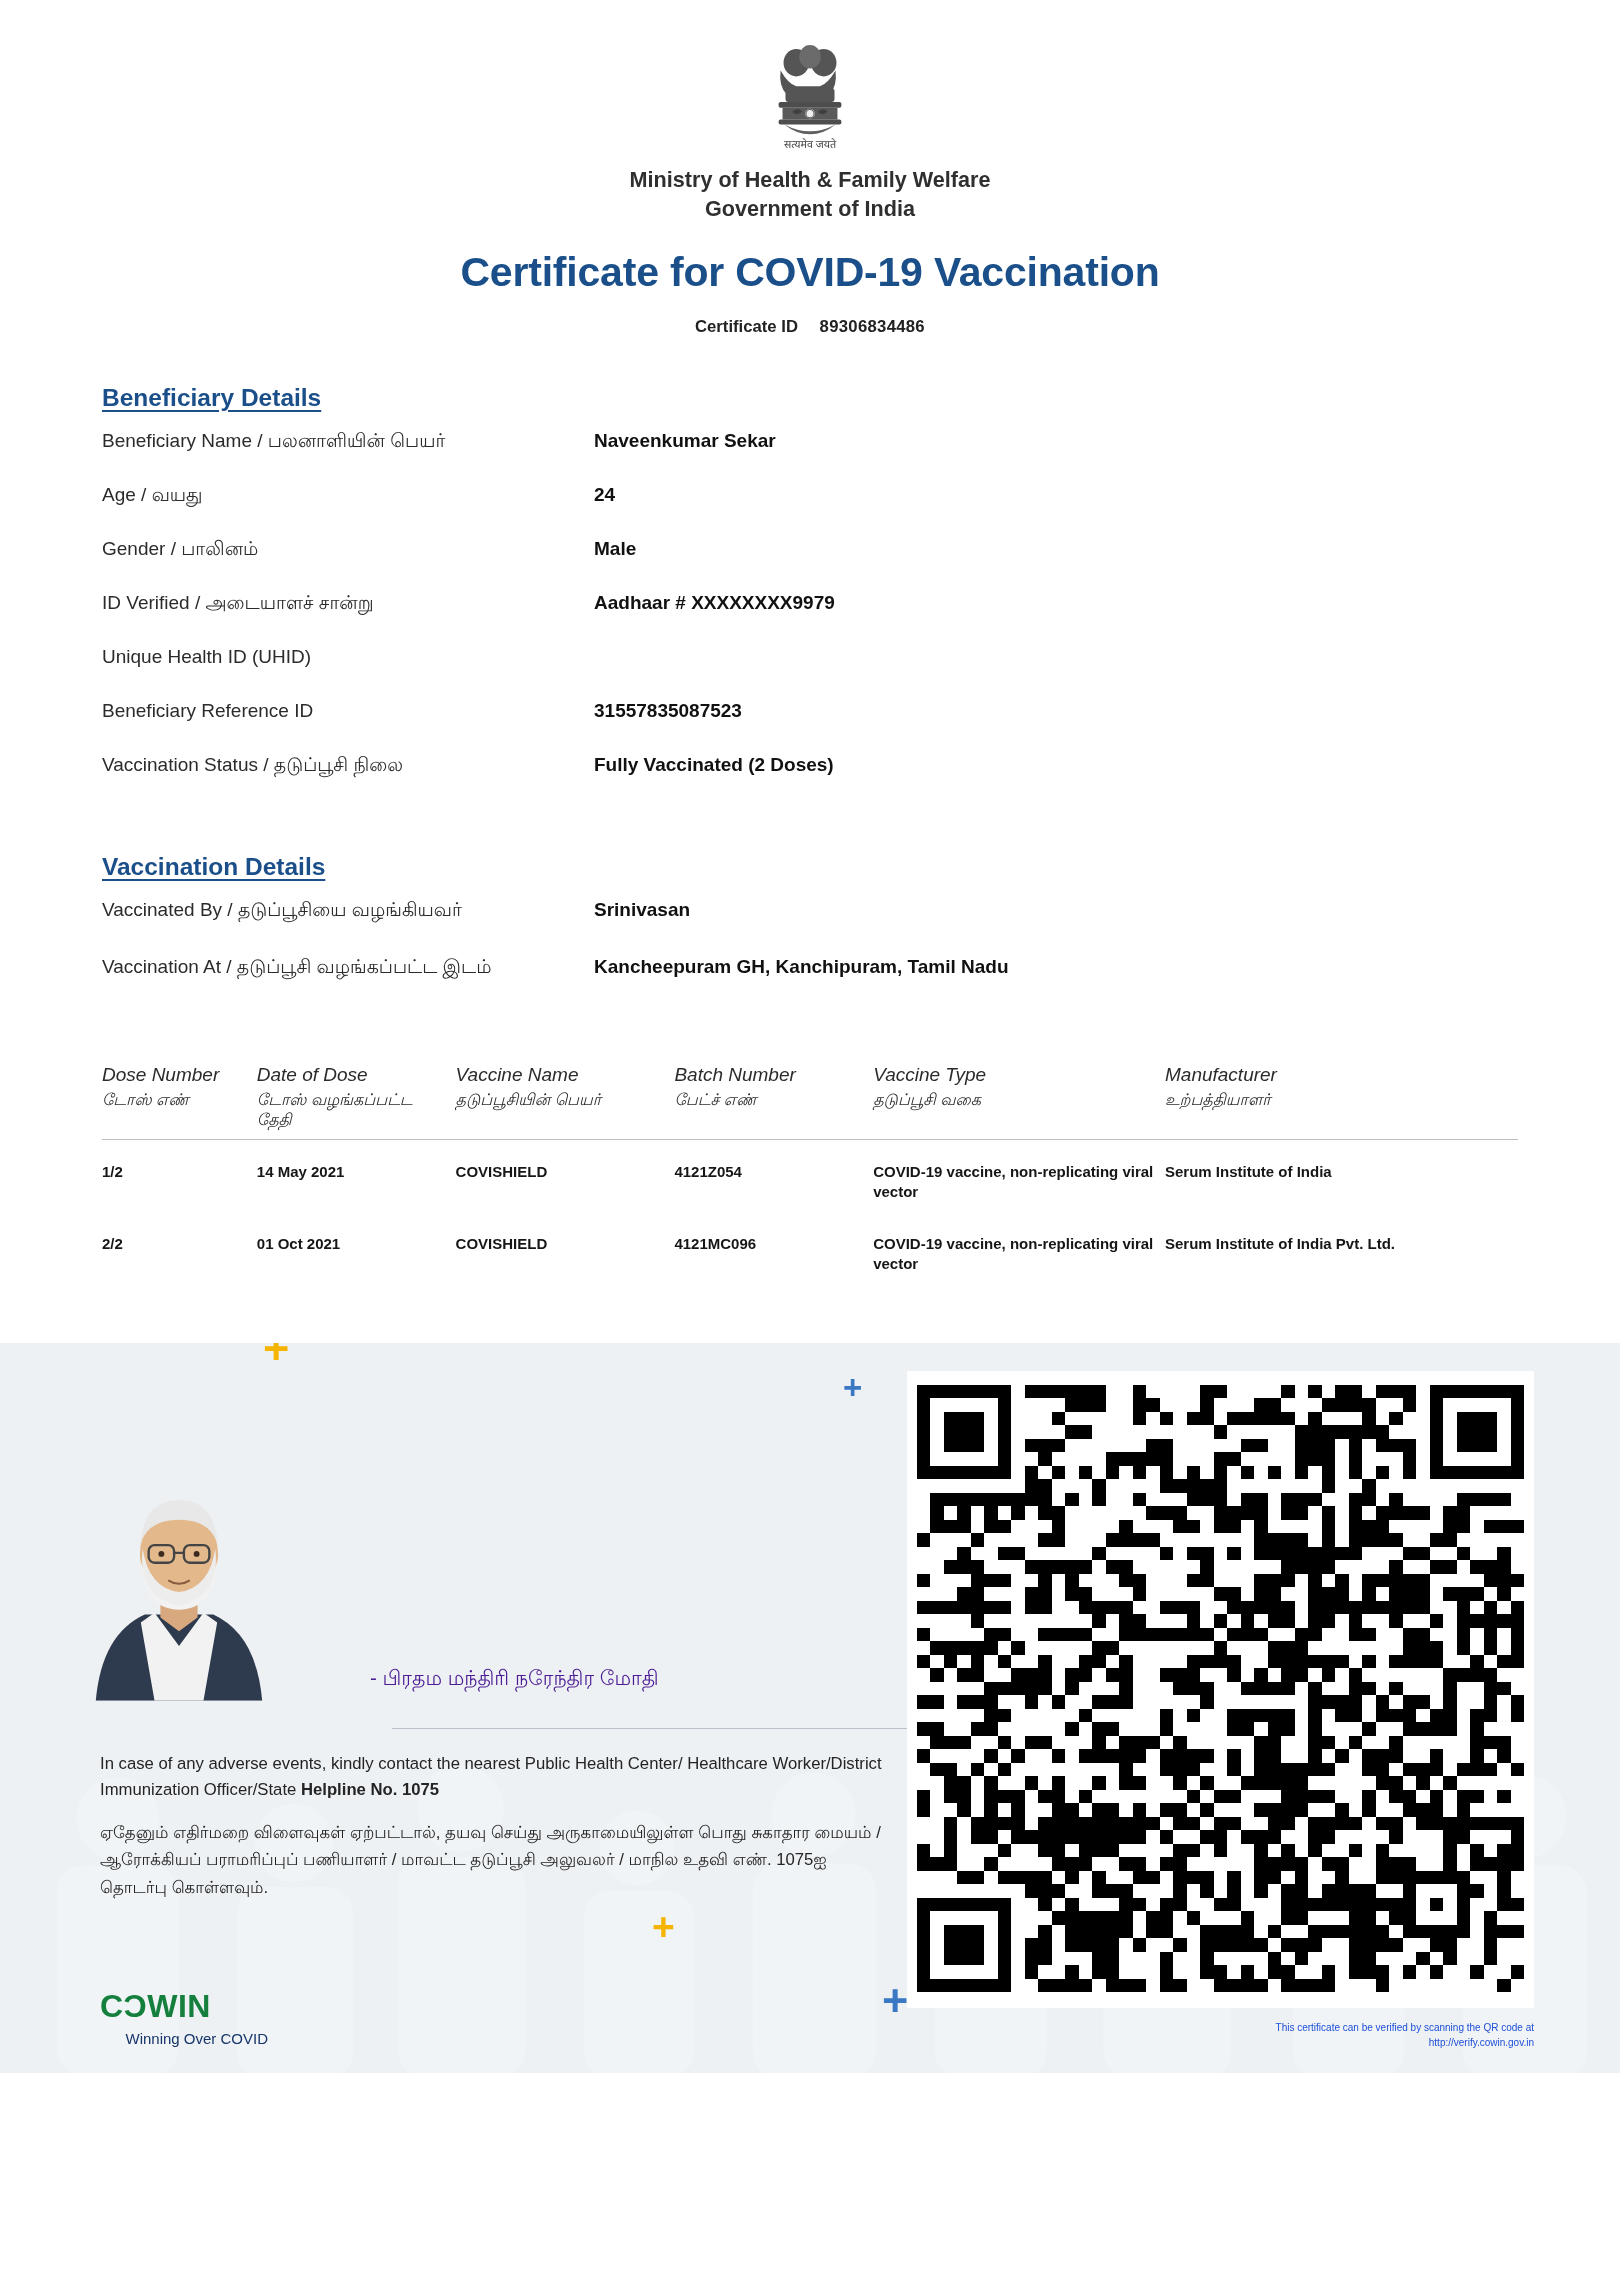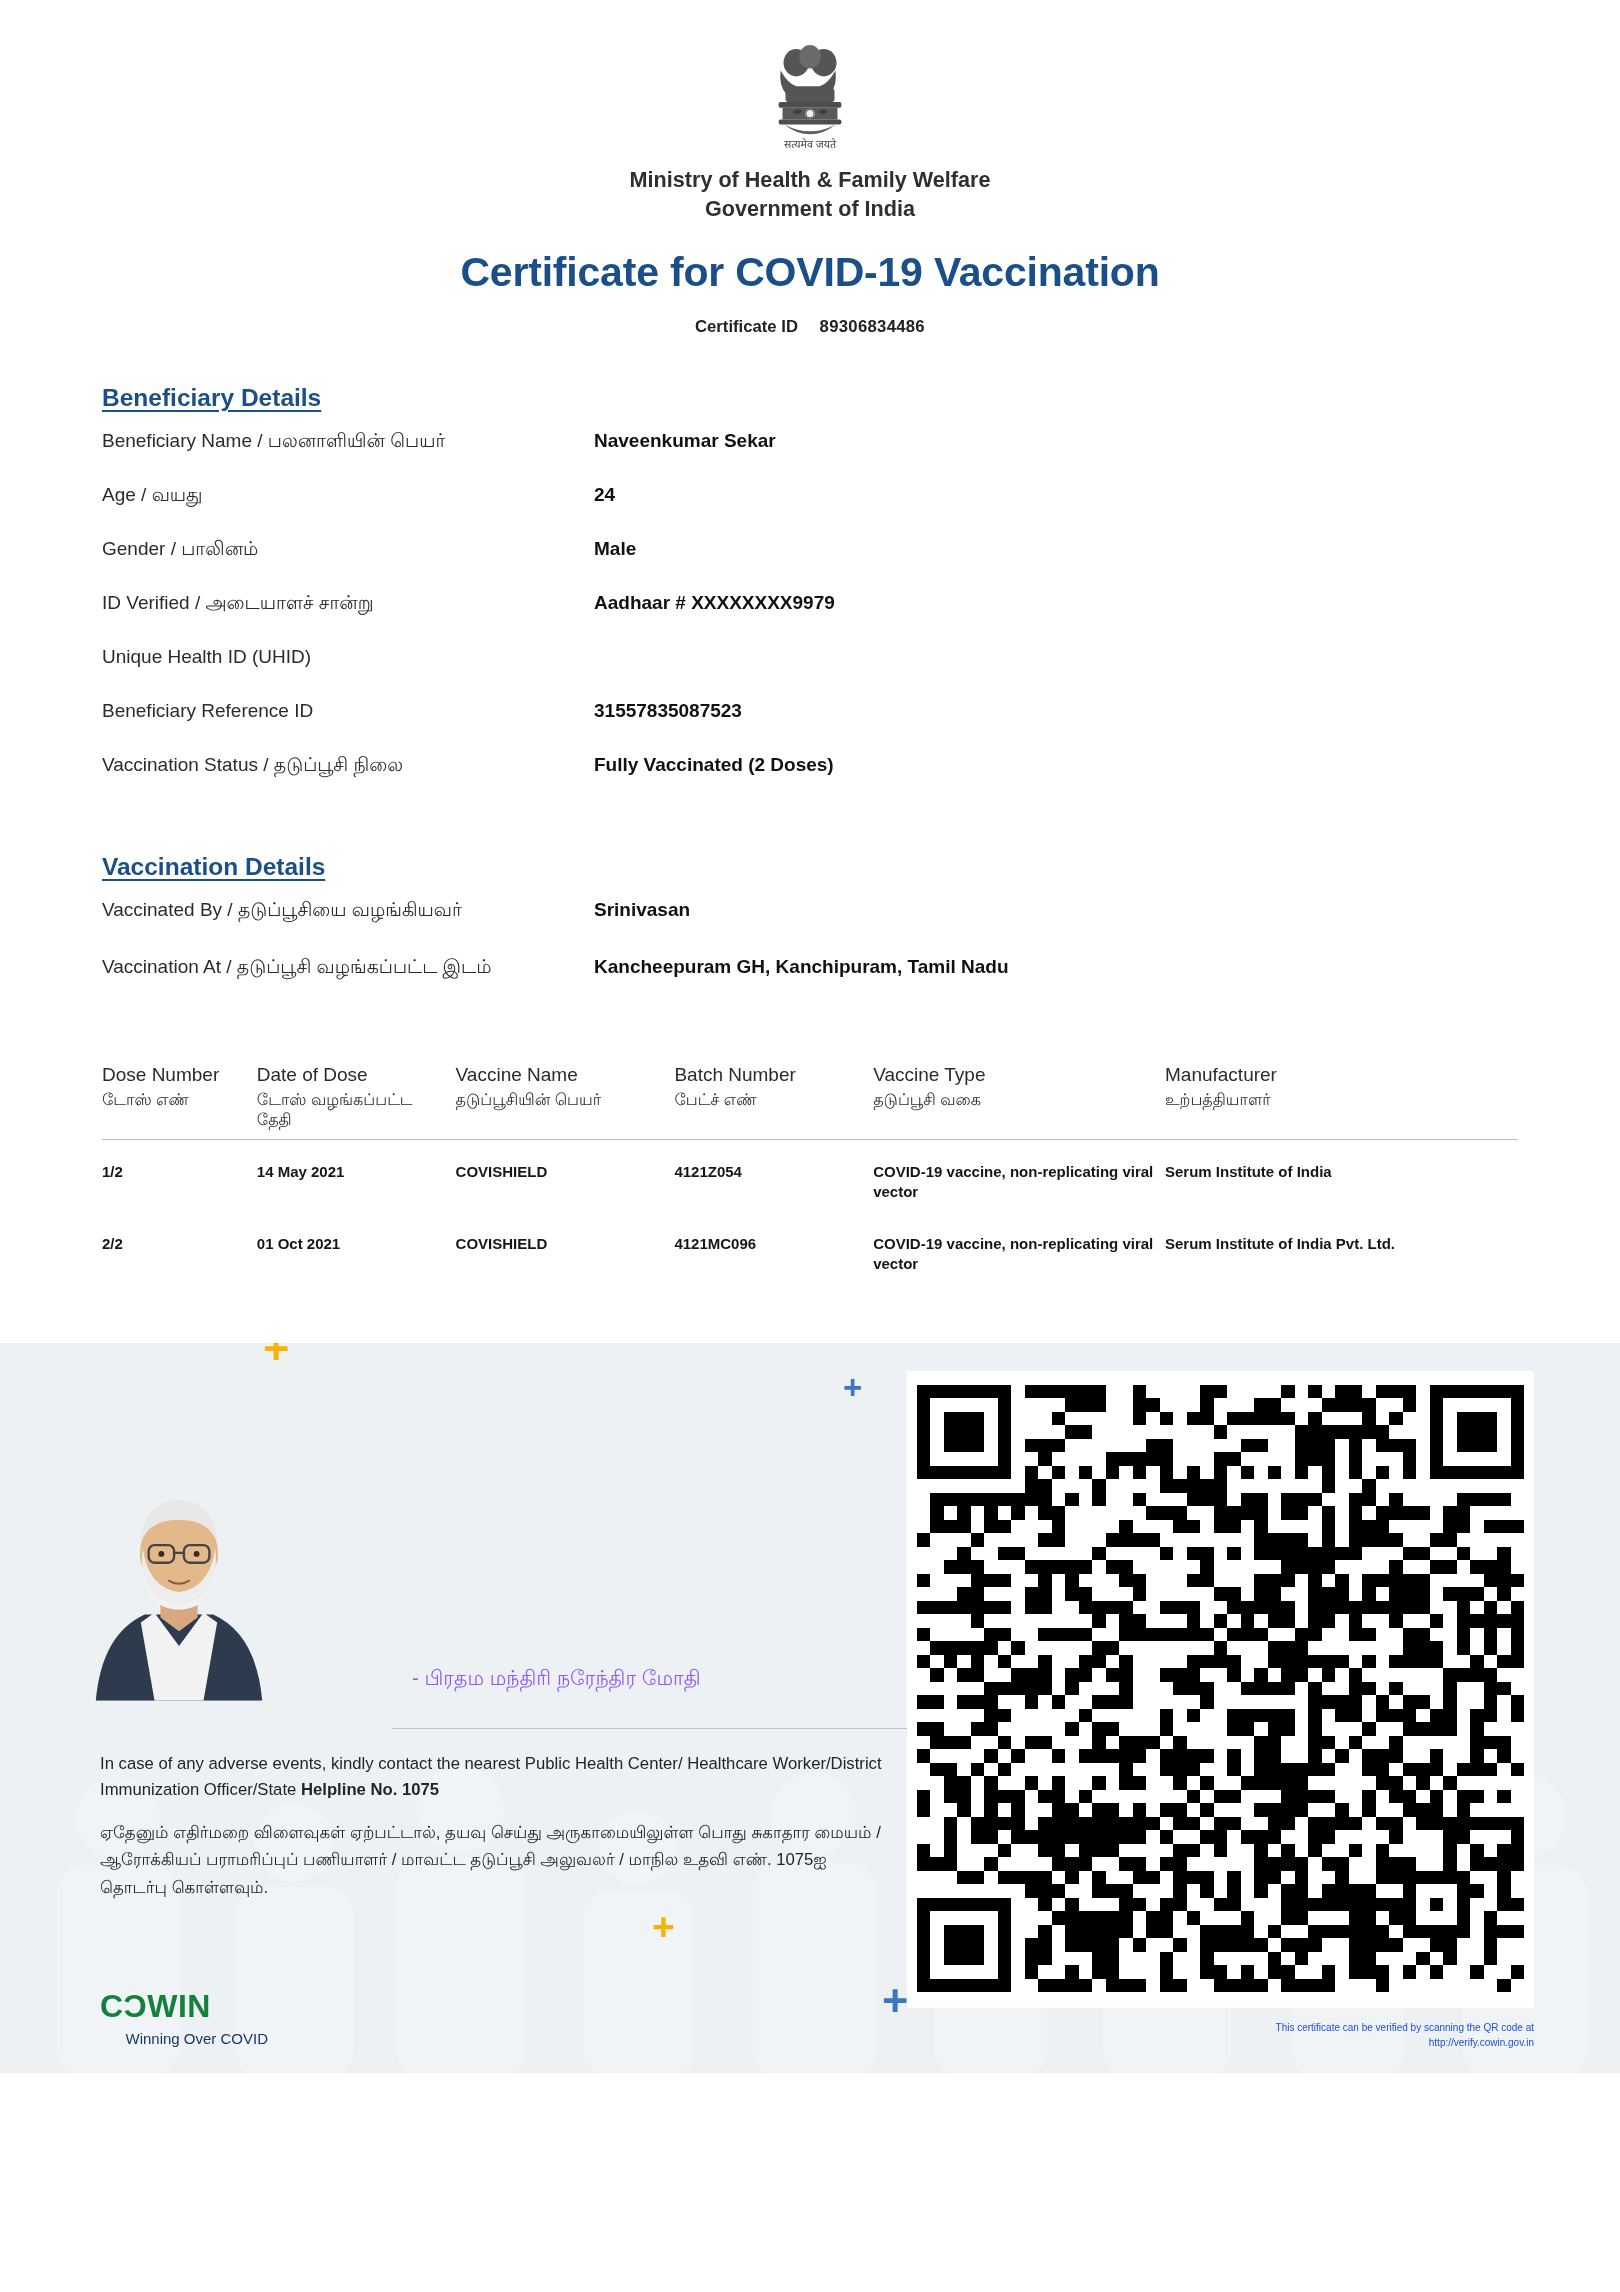--- a/index.html
+++ b/index.html
@@ -78,20 +78,21 @@
   
   .table { margin-top:53px; padding:0 102px; }
   table { width:100%; border-collapse:collapse; }
   th {
     text-align:left;
     font-weight:400;
     font-size:18.6px;
     color:#2b2b2b;
     padding:0 7.8px 9.8px 0;
     vertical-align:top;
+    font-style:italic;
   }
   th .en { display:block; font-size:19px; color:#2b2b2b; margin-bottom:3.9px;}
   th .ta { display:block; font-size:16px; color:#2b2b2b; line-height:1.25; font-weight:400;}
   thead tr { border-bottom:1px solid #bdbdbd; }
   td {
     font-size:15px;
     font-weight:bold;
     color:#161616;
     padding:21.6px 7.8px 9.8px 0;
     vertical-align:top;
@@ -126,23 +127,23 @@
     position:absolute;
     left:392px; top:129px;
     width:529px;
     font-size:26.5px;
     color:#1e1e1e;
     line-height:1.4;
   }
   .quote .ta { font-size:25.5px; }
   .quote-attrib {
     position:absolute;
-    left:412px; top:323px;
+    left:370px; top:323px;
     font-size:20.6px;
-    color:#8b5cf6;
+    color:#4c1d95;
   }
   .hr-quote {
     position:absolute;
     left:392px; top:385px; width:544px;
     border-top:1px solid #b9c2cb;
   }
 
   .advisory {
     position:absolute;
     left:100px; top:408px; width:784px;

